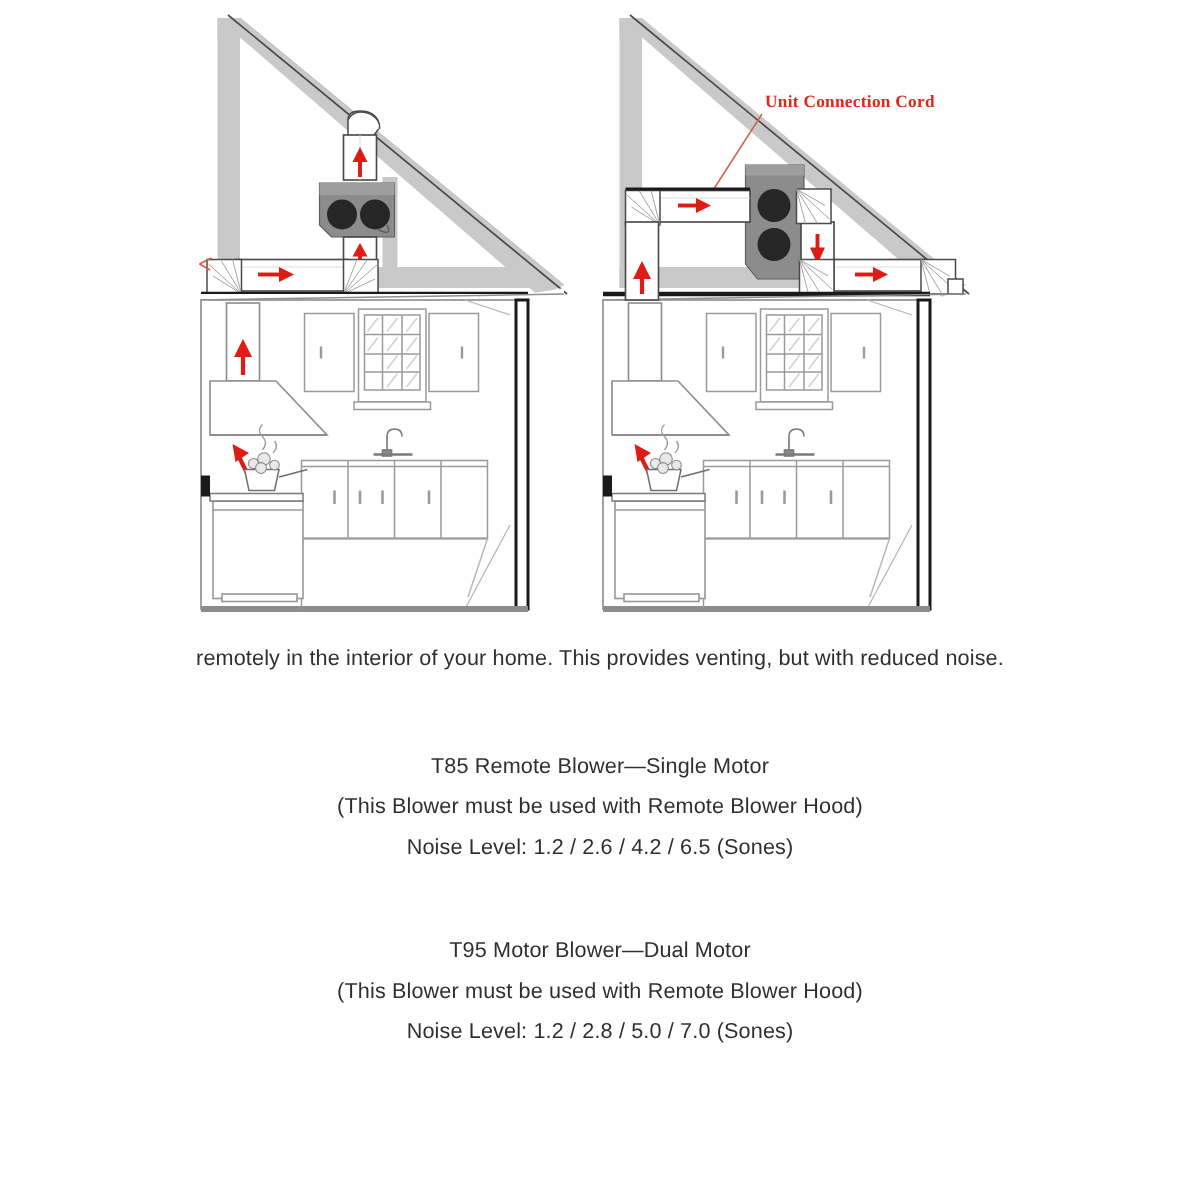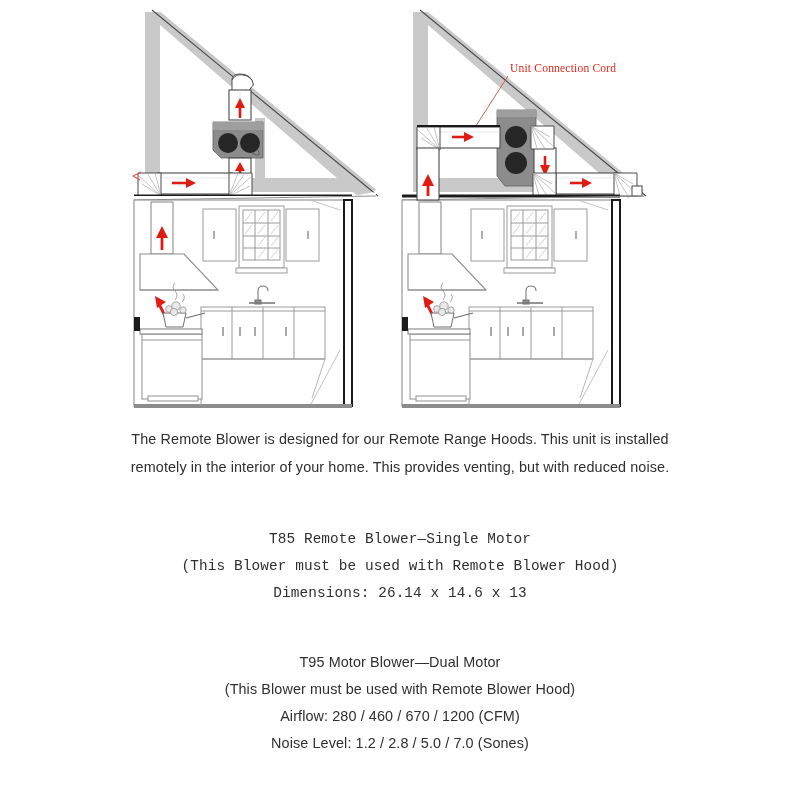--- a/index.html
+++ b/index.html
@@ -47,29 +47,29 @@
   }
   .spec-block {
     width: 620px;
     margin: 0 auto;
     text-align: center;
     font-size: 14.4px;
     line-height: 27px;
     color: #2f2f2f;
     letter-spacing: 0.1px;
   }
-  .spec-block.first { margin-top: 45px; font-family: Liberation Mono, monospace; }
+  .spec-block.first { margin-top: 45px; }
   .spec-block.second { margin-top: 42px; }
   .spec-line { display: block; white-space: nowrap; }
   .cord-label {
     position: absolute;
     left: 510px;
     top: 62px;
     font-family: "Liberation Serif", serif;
-    font-weight: normal;
+    font-weight: bold;
     font-size: 11.5px;
     color: #e02718;
     letter-spacing: 0.2px;
     white-space: nowrap;
   }
 </style>
 </head>
 <body>
 
 <div id="page">
@@ -458,32 +458,30 @@
         </g>
       </g>
     </svg>
 
     <div class="cord-label">Unit Connection Cord</div>
   </div>
 
   <div id="text-area">
 
     <div class="intro">
-      <span class="spec-line">The Remote Blower is designed for our Remote Range Hoods. This unit is installed</span>
       <span class="spec-line">remotely in the interior of your home. This provides venting, but with reduced noise.</span>
     </div>
 
     <div class="spec-block first">
       <span class="spec-line">T85 Remote Blower—Single Motor</span>
       <span class="spec-line">(This Blower must be used with Remote Blower Hood)</span>
-      <span class="spec-line">Dimensions: 26.14 x 14.6 x 13</span>
+      <span class="spec-line">Noise Level: 1.2 / 2.6 / 4.2 / 6.5 (Sones)</span>
     </div>
 
     <div class="spec-block second">
       <span class="spec-line">T95 Motor Blower—Dual Motor</span>
       <span class="spec-line">(This Blower must be used with Remote Blower Hood)</span>
-      <span class="spec-line">Airflow: 280 / 460 / 670 / 1200 (CFM)</span>
       <span class="spec-line">Noise Level: 1.2 / 2.8 / 5.0 / 7.0 (Sones)</span>
 
     </div>
 
   </div>
 </div>
 
 </body></html>

